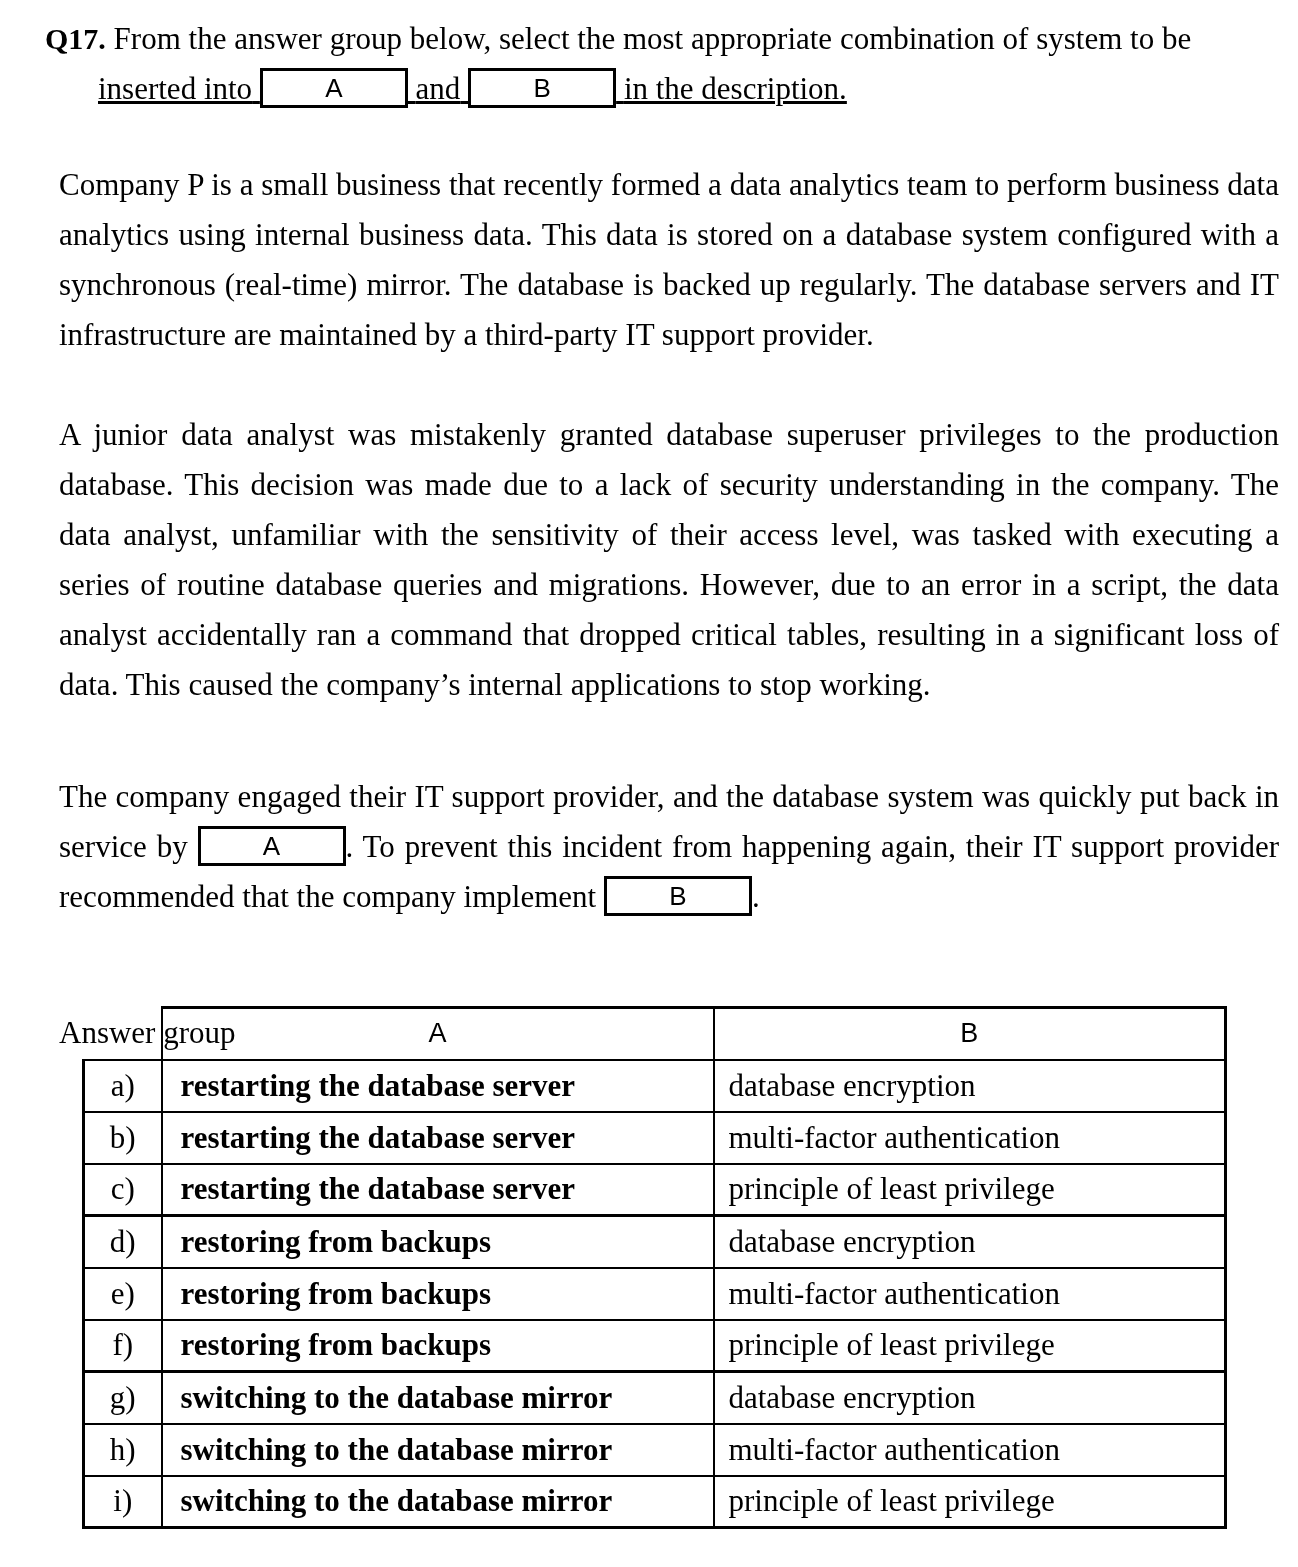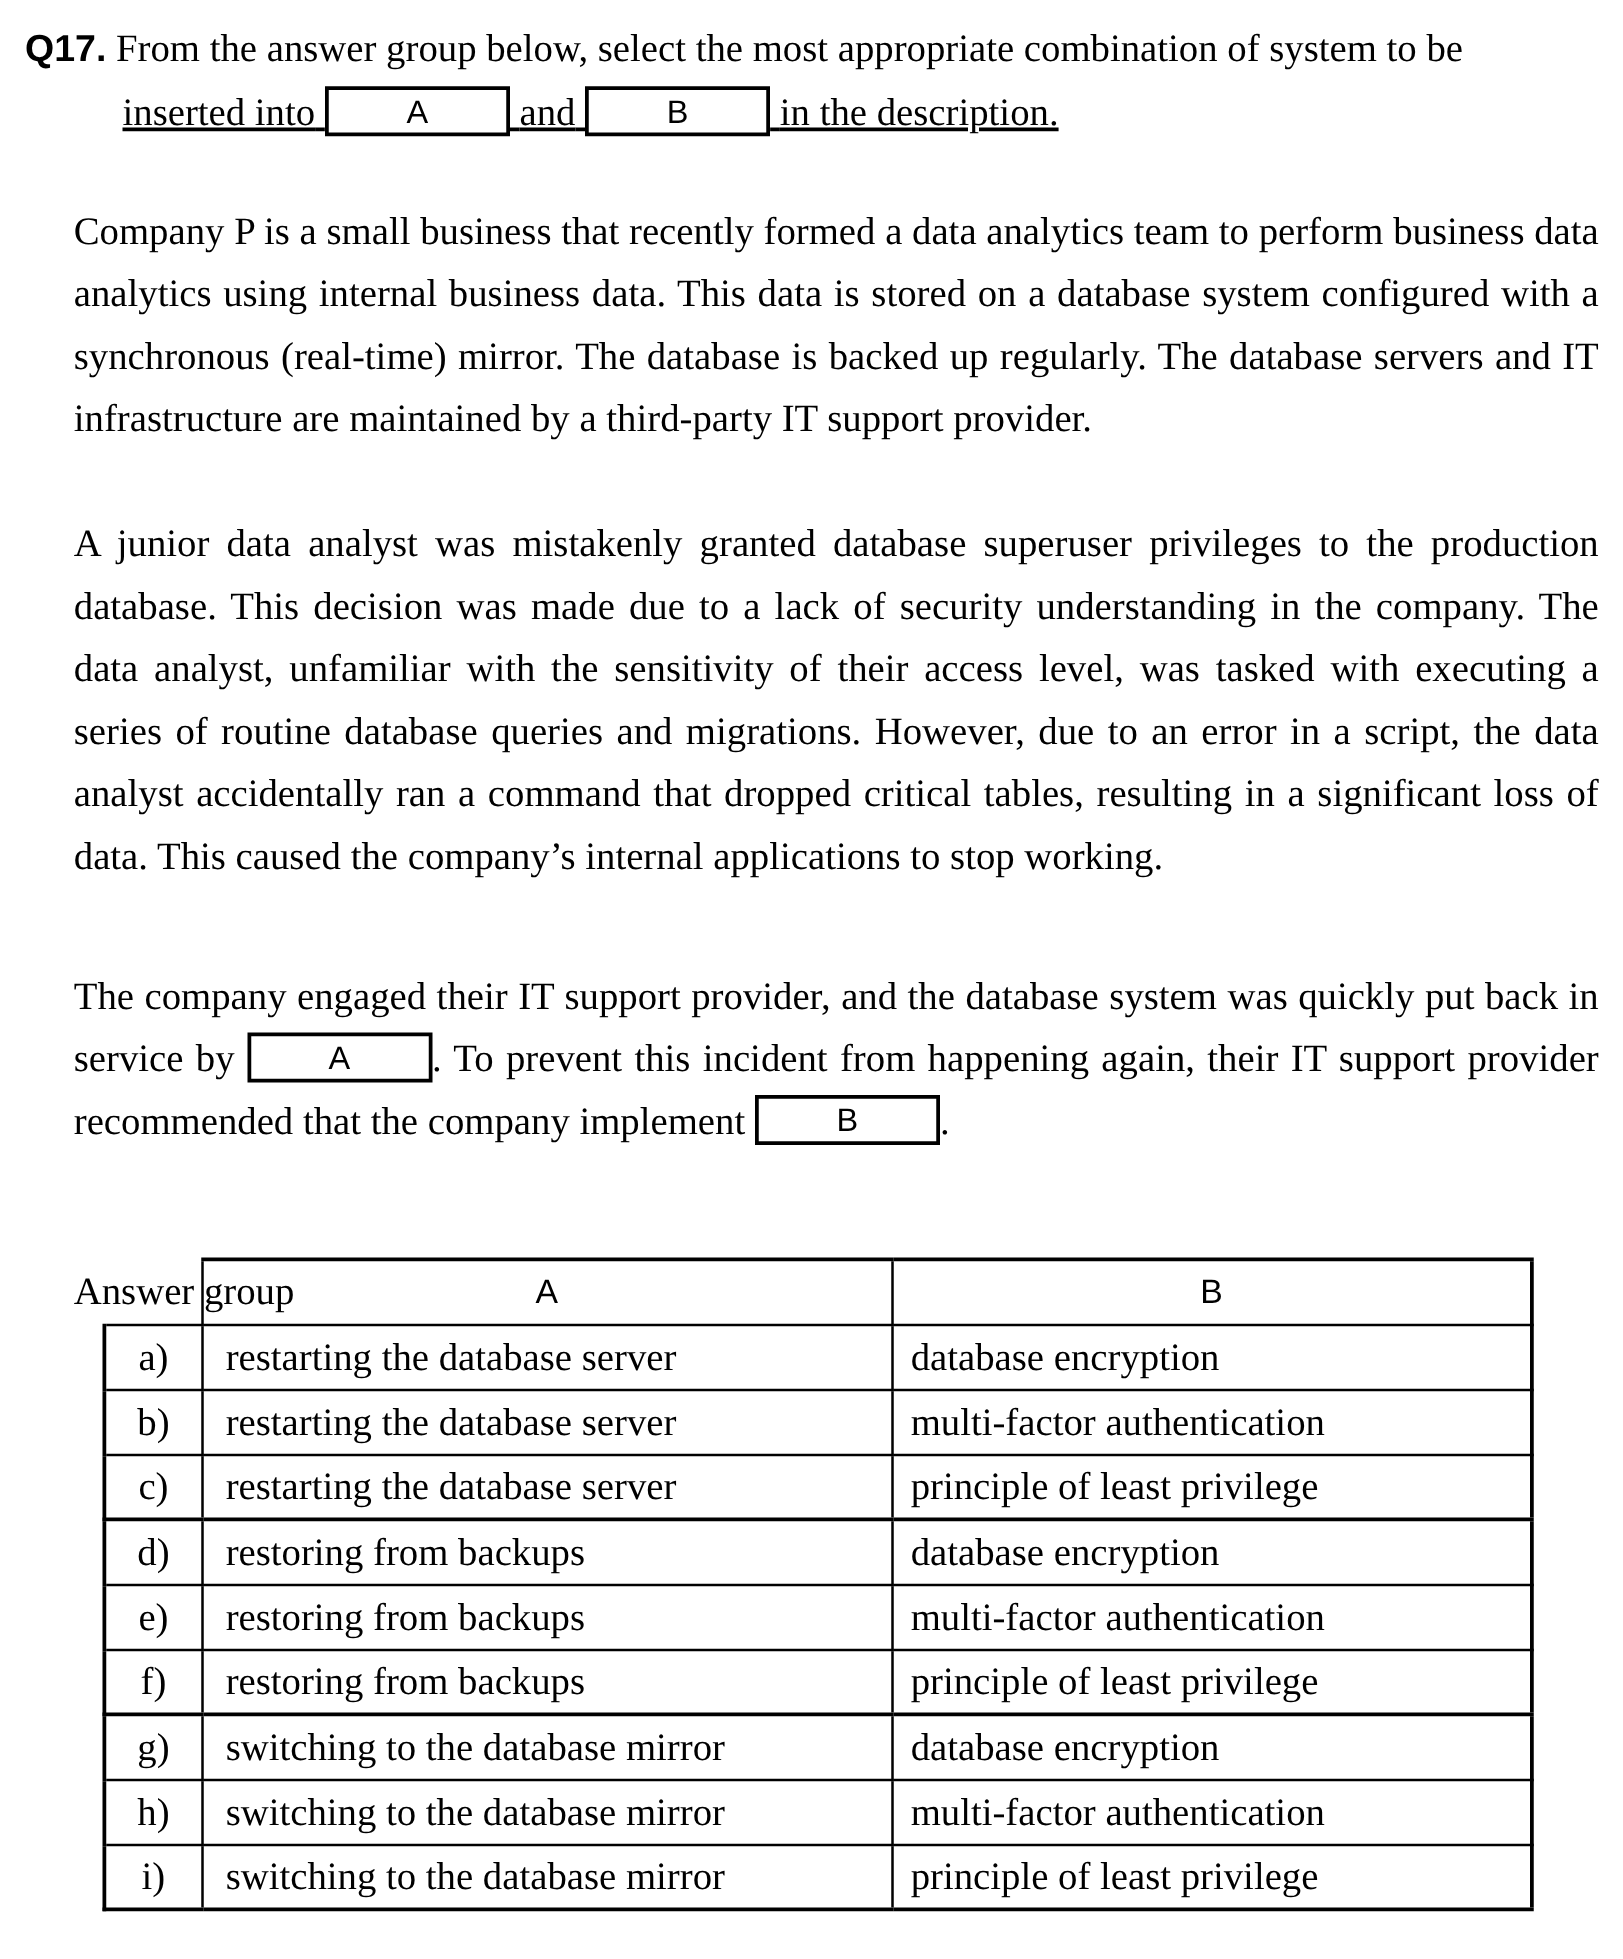--- a/index.html
+++ b/index.html
@@ -1,29 +1,29 @@
 <!DOCTYPE html>
 <html><head>
 <meta charset="utf-8">
 <style>
   html, body { margin:0; padding:0; background:#ffffff; }
   body { width:1298px; height:1567px; position:relative; color:#000; font-family:"Liberation Serif", serif; overflow:hidden; }
   .q-head { position:absolute; left:20px; top:14px; width:1260px; font-size:31px; line-height:50px; }
-  .q-num { font-family:Liberation Sans, sans-serif; font-weight:bold; font-size:30px; }
+  .q-num { font-family:Liberation Serif, serif; font-weight:bold; font-size:30px;margin-left:25px; }
   .q-line2 { padding-left:78px;text-decoration:underline; }
   .blank { display:inline-block; border:3px solid #000; font-family:"Liberation Sans", sans-serif; font-size:26px; line-height:34px; text-align:center; vertical-align:middle; box-sizing:border-box; height:40px; position:relative; top:-4px; }
   .blank.w146 { width:148px; }
   .para { position:absolute; left:59px; width:1220px; font-size:31px; line-height:50px; text-align:justify; }
   .ag-label { position:absolute; left:59px; top:963px; font-size:31px; line-height:44px;margin-top:48px; }
   table.ans { position:absolute; left:82px; top:1006px; border-collapse:collapse; font-size:31px; }
   table.ans td, table.ans th { border:2px solid #000; padding:0; height:52px; box-sizing:border-box; }
   table.ans th { font-family:"Liberation Sans", sans-serif; font-weight:normal; font-size:27px; text-align:center; }
   table.ans th.blankcorner { border:none; border-right:2px solid #000; border-bottom:2px solid #000; }
   td.lbl { width:78px; text-align:center; }
-  td.colA { width:552px; padding-left:18px !important; }
+  td.colA { width:552px; padding-left:18px !important;font-weight:bold; }
   td.colB { width:512px; padding-left:14px !important; }
   tr.thick td { border-bottom:3px solid #000; }
   table.ans { border:3px solid #000; border-top:none; border-left:none; }
 </style>
 </head>
 <body>
 
 <div class="q-head">
   <div>
     <span class="q-num">Q17.</span>

